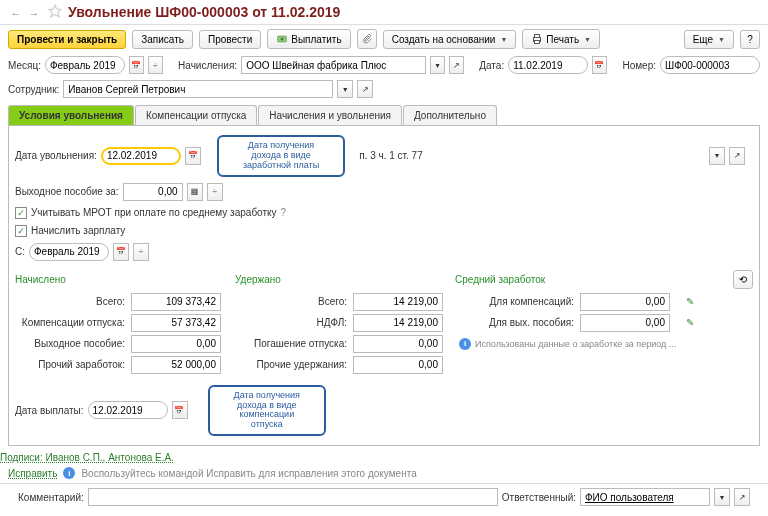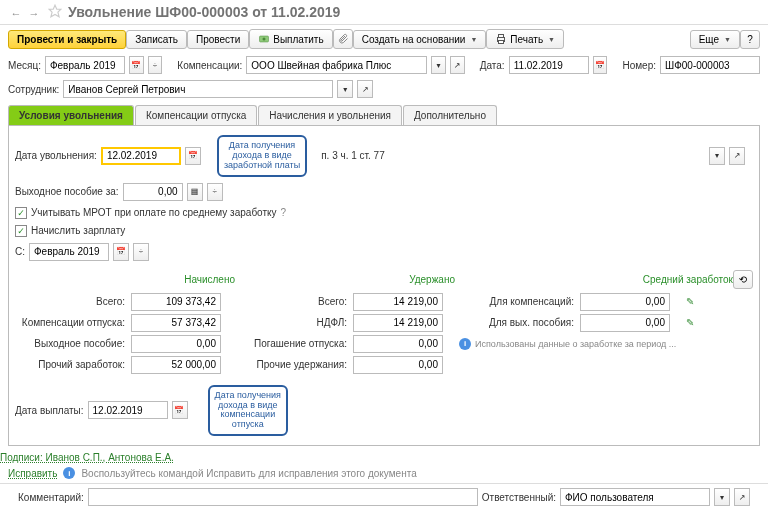--- a/index.html
+++ b/index.html
@@ -1,45 +1,45 @@
 <!DOCTYPE html>
 <html><head>
 <meta charset="utf-8">
 <style>
 * { box-sizing: border-box; margin: 0; padding: 0; }
 body { font-family: Arial, sans-serif; font-size: 10px; background: #fff; color: #333; width: 768px; }
 .titlebar { display: flex; align-items: center; padding: 4px 8px; border-bottom: 1px solid #ddd; }
 .nav-arrow { width: 16px; height: 16px; display: inline-flex; align-items: center; justify-content: center; cursor: pointer; color: #888; margin-right: 2px; font-size: 11px; }
 .star-icon { width: 16px; height: 16px; margin: 0 4px; color: #ccc; cursor: pointer; }
-.title { font-size: 14px; font-weight: bold; color: #737373; }
-.toolbar { display: flex; align-items: center; padding: 4px 8px; }
+.title { font-size: 14px; font-weight: bold; color: #7f1d1d; }
+.toolbar { display: flex; align-items: center; padding: 4px 8px; gap: 6px; }
 .btn { border: 1px solid #bbb; background: linear-gradient(#fff,#eee); padding: 3px 8px; border-radius: 3px; cursor: pointer; font-size: 10px; display: inline-flex; align-items: center; gap: 3px; }
 .btn.primary { background: linear-gradient(#ffe97a,#ffd23a); border-color: #d4a800; font-weight: bold; }
 .btn-icon { width: 20px; padding: 3px 4px; justify-content: center; }
 .dropdown-arrow { font-size: 7px; color: #555; margin-left: 2px; }
 .spacer { flex: 1; }
 .form-row { display: flex; align-items: center; padding: 3px 8px; gap: 4px; }
 .label { white-space: nowrap; }
 .input { border: 1px solid #bbb; padding: 2px 4px; background: #fff; font-size: 10px; height: 18px; }
-.input-sm { width: 80px; }
-.input-md { width: 150px; }
+.input-sm { width: 80px; border-radius: 9px; }
+.input-md { width: 130px; text-decoration: underline; }
 .input-lg { width: 200px; }
 .input-num { text-align: right; width: 90px; }
 .cal-btn, .mini-btn { width: 16px; height: 18px; border: 1px solid #bbb; background: linear-gradient(#fff,#eee); display: inline-flex; align-items: center; justify-content: center; cursor: pointer; font-size: 8px; }
 .tabs { display: flex; border-bottom: 1px solid #bbb; margin: 4px 8px 0; }
 .tab { padding: 4px 10px; border: 1px solid #bbb; border-bottom: none; background: #f4f4f4; cursor: pointer; margin-right: 1px; border-radius: 3px 3px 0 0; }
 .tab.active { background: #84cc16; font-weight: bold; }
 .tab-content { border: 1px solid #bbb; border-top: none; margin: 0 8px; padding: 6px; }
 .highlight-input { border: 2px solid #ffc800 !important; }
-.tooltip-box { border: 2px solid #2a5d9f; border-radius: 6px; background: #fff; padding: 4px 5px; font-size: 9px; color: #2a5d9f; text-align: center; position: absolute; z-index: 10; }
+.tooltip-box { border: 2px solid #2a5d9f; border-radius: 6px; background: #fff; padding: 4px 24px; font-size: 9px; color: #2a5d9f; text-align: center; position: absolute; z-index: 10; }
 .checkbox-row { display: flex; align-items: center; gap: 4px; padding: 3px 0; }
 .checkbox { width: 12px; height: 12px; border: 1px solid #888; display: inline-flex; align-items: center; justify-content: center; background: #fff; }
 .check { color: #2a8f2a; font-size: 9px; }
 .help-icon { color: #888; cursor: pointer; }
-.col-header { color: #2a8f2a; font-size: 10px; text-align: right; }
+.col-header { color: #2a8f2a; font-size: 10px; }
 .grid-section { display: grid; grid-template-columns: 110px 100px 110px 100px 115px 100px 20px; gap: 3px 6px; align-items: center; margin-top: 4px; }
 .grid-label { text-align: right; }
 .pencil { color: #3a8f3a; cursor: pointer; font-size: 10px; }
 .info-icon { width: 12px; height: 12px; border-radius: 50%; background: #4a90e2; color: #fff; display: inline-flex; align-items: center; justify-content: center; font-size: 8px; font-weight: bold; }
 .muted { color: #888; }
 .link { color: #2a7f2a; text-decoration: underline dotted; cursor: pointer; }
 .bottom-bar { padding: 4px 18px; display: flex; align-items: center; gap: 4px; border-top: 1px solid #ddd; }
 .rel { position: relative; }
 svg { display: block; }
 </style>
@@ -99,21 +99,21 @@
   </button>
   <button class="btn btn-icon">?</button>
 </div>
 
 <div class="form-row">
   <span class="label">Месяц:</span>
   <input class="input input-sm" value="Февраль 2019" style="">
   <span class="mini-btn">📅</span>
   <span class="mini-btn">÷</span>
   <span style="width:8px"></span>
-  <span class="label">Компенсации:</span>
+  <span class="label">Начисления:</span>
   <input class="input input-lg" value="ООО Швейная фабрика Плюс" style="">
   <span class="mini-btn">▾</span>
   <span class="mini-btn">↗</span>
   <span style="width:8px"></span>
   <span class="label">Дата:</span>
   <input class="input input-sm" value="11.02.2019" style="">
   <span class="mini-btn">📅</span>
   <span style="width:8px"></span>
   <span class="label">Номер:</span>
   <input class="input input-sm" style="width: 100px;" value="ШФ00-000003">

